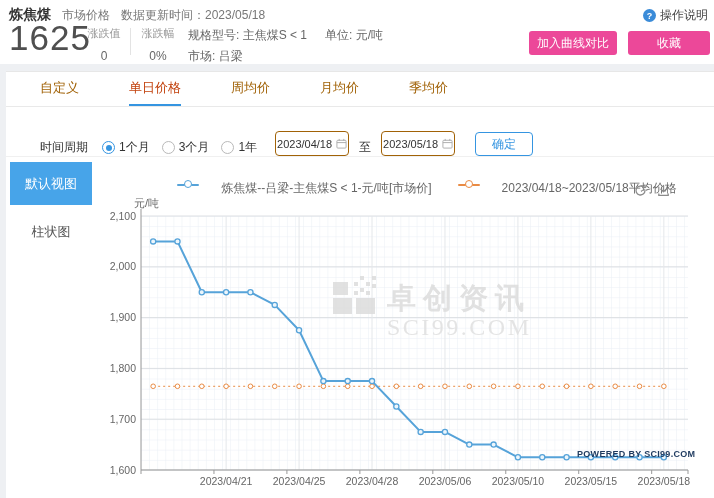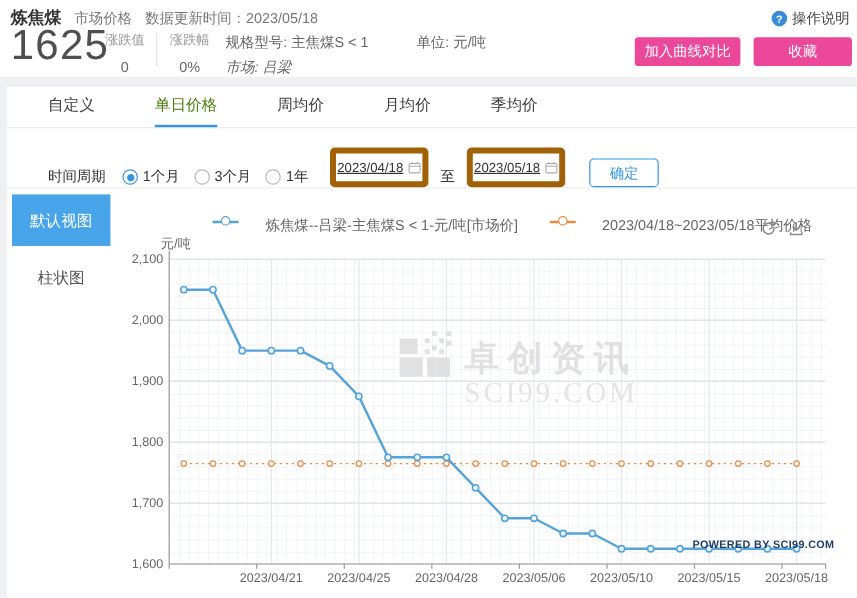--- a/index.html
+++ b/index.html
@@ -12,41 +12,41 @@
   .product{font-size:14px;font-weight:bold;color:#333;}
   .cat{font-size:12px;color:#777;}
   .upd{font-size:12px;color:#777;}
   .price{position:absolute;left:9px;top:18px;font-size:35px;color:#4f4f4f;line-height:40px;letter-spacing:1px;}
   .chg{position:absolute;top:26px;width:40px;text-align:center;}
   .chg1{left:84px;} .chg2{left:138px;}
   .chg-l{font-size:11px;color:#999;}
   .chg-v{font-size:12px;color:#666;margin-top:8px;}
   .vdiv{position:absolute;left:130px;top:28px;width:1px;height:27px;background:#e3e3e3;}
   .spec{position:absolute;left:188px;top:27px;font-size:12px;color:#666;white-space:nowrap;}
-  .spec-row{display:flex;gap:40px;}
-  .spec-row2{margin-top:4px;font-style:italic;}
+  .spec-row{display:flex;gap:18px;}
+  .spec-row2{margin-top:4px;}
   .help{position:absolute;right:6px;top:7px;display:flex;align-items:center;gap:4px;font-size:12px;color:#444;cursor:pointer;}
   .qicon{width:13px;height:13px;border-radius:50%;background:#3a8bd8;color:#fff;font-size:9px;font-weight:bold;display:flex;align-items:center;justify-content:center;}
   .gbtn{position:absolute;top:31px;height:24px;border:none;border-radius:3px;background:#ec4899;color:#fff;font-size:12px;font-family:inherit;cursor:pointer;}
   .btn-compare{right:97px;width:88px;}
   .btn-fav{right:4px;width:82px;}
 
   
   .card{position:absolute;left:6px;top:71px;right:0;bottom:0;background:#fff;border-top:1px solid #e7e7e7;}
   .tabs{height:34px;border-bottom:1px solid #e9e9e9;display:flex;align-items:stretch;padding-left:34px;gap:50px;}
-  .tab{font-size:13px;color:#404040;line-height:32px;border-bottom:2px solid transparent;cursor:pointer;white-space:nowrap;}
-  .tab.active{color:#4d7c0f;border-bottom-color:#3595e1;}
+  .tab{font-size:13px;color:#a16207;line-height:32px;border-bottom:2px solid transparent;cursor:pointer;white-space:nowrap;}
+  .tab.active{color:#c2410c;border-bottom-color:#3595e1;}
 
   .filter{height:49px;display:flex;align-items:flex-end;padding-left:34px;border-bottom:1px solid #f0f0f0;}
   .f-label{font-size:12px;color:#333;margin-right:14px;}
   .radio-opt{display:flex;align-items:center;gap:4px;font-size:12px;color:#333;margin-right:12px;cursor:pointer;}
   .radio{width:13px;height:13px;border:1px solid #b9b9b9;border-radius:50%;box-sizing:border-box;position:relative;background:#fff;}
   .radio-opt.selected .radio{border-color:#3595e1;}
   .radio-opt.selected .radio::after{content:"";position:absolute;left:2.5px;top:2.5px;width:6px;height:6px;border-radius:50%;background:#3595e1;}
-  .date-input{width:72px;height:23px;border:5px solid #a16207;border-radius:4px;display:flex;align-items:center;justify-content:center;gap:4px;font-size:11px;color:#333;margin-left:6px;cursor:pointer;background:#fff;text-decoration:underline;}
+  .date-input{width:72px;height:23px;border:1px solid #a16207;border-radius:4px;display:flex;align-items:center;justify-content:center;gap:4px;font-size:11px;color:#333;margin-left:6px;cursor:pointer;background:#fff;}
   .to{font-size:12px;color:#333;margin:0 4px 0 10px;}
   .confirm{margin-left:20px;width:58px;height:24px;border:1px solid #3595e1;border-radius:4px;background:#fff;color:#3595e1;font-size:12px;font-family:Liberation Sans, sans-serif;cursor:pointer;}
 
   .content{position:absolute;left:0;right:0;top:84px;bottom:0;padding-left:45px;}
   .side{position:absolute;left:0;top:0;width:94px;bottom:0;}
   .side-item{width:82px;margin-left:4px;text-align:center;font-size:13px;cursor:pointer;}
   .side-item.active{height:43px;line-height:43px;background:#47a4e9;color:#fff;margin-top:6px;}
   .side-item:not(.active){color:#555;margin-top:16px;height:22px;line-height:22px;}
 
   .chartwrap{position:absolute;left:94px;right:0;top:0;bottom:0;}

